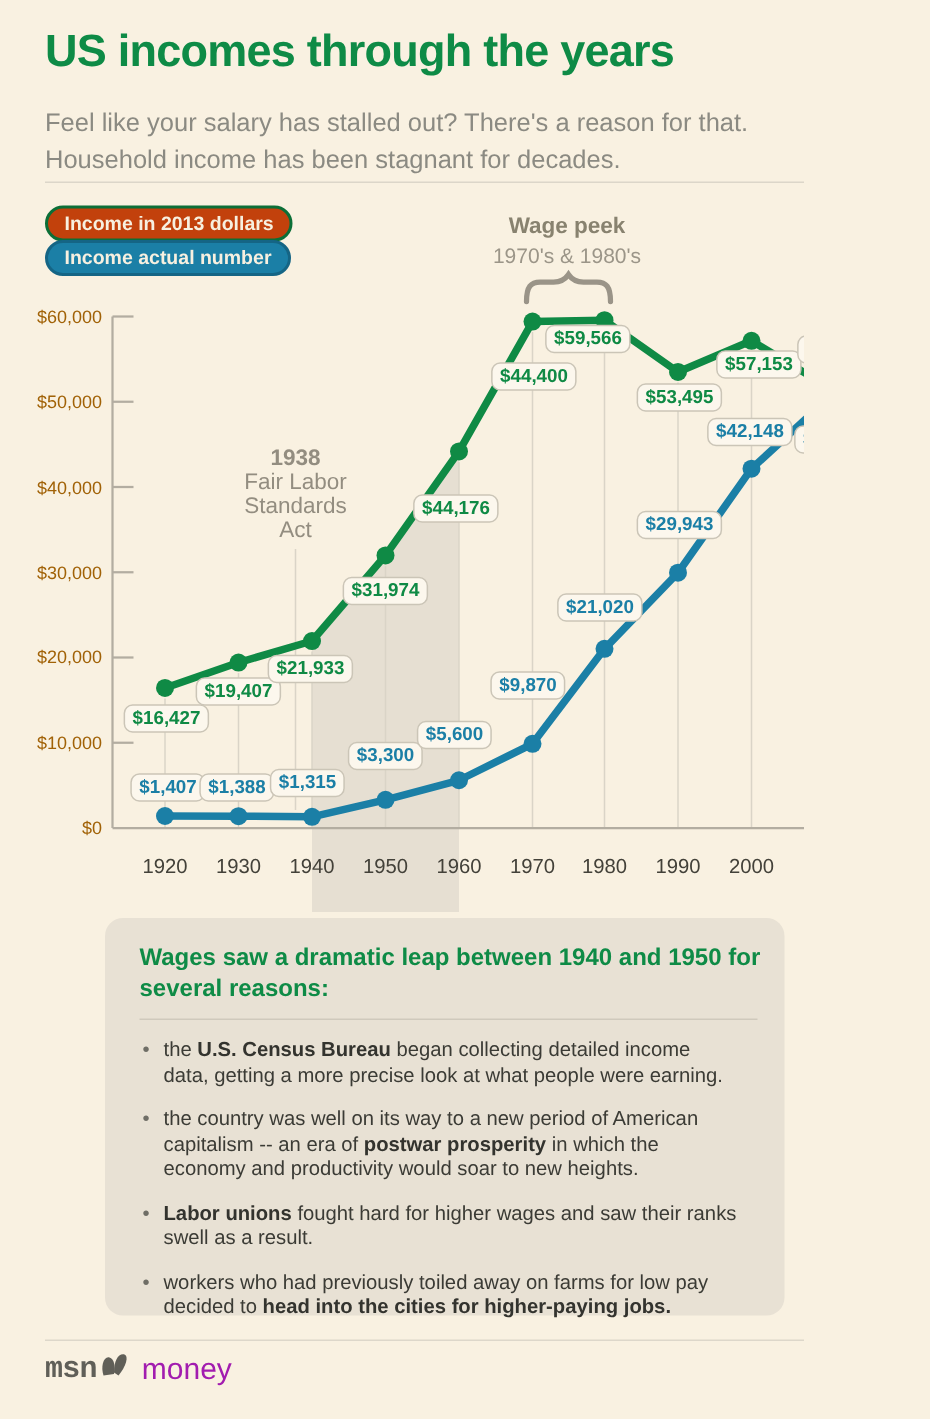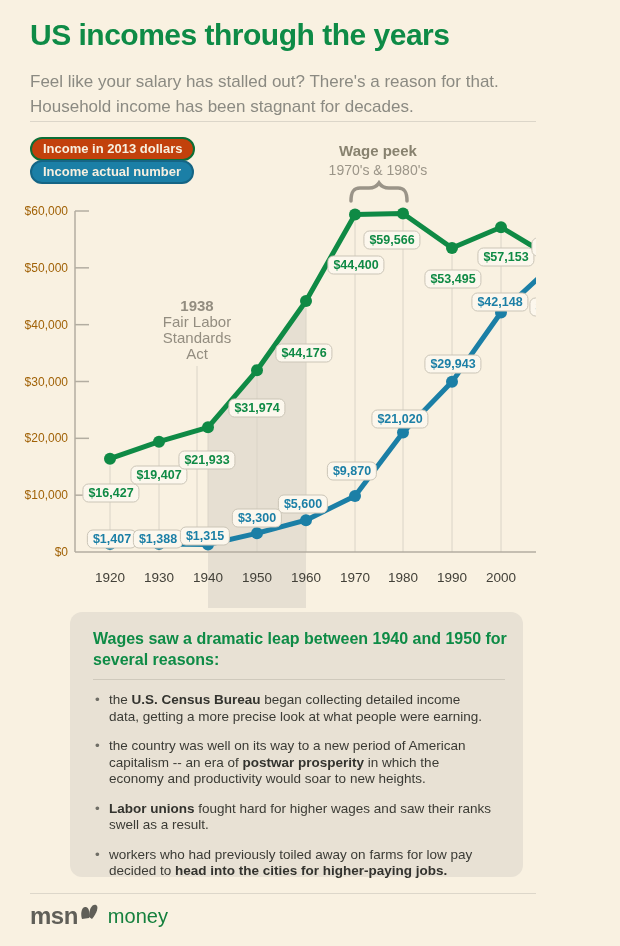--- a/index.html
+++ b/index.html
@@ -12,35 +12,35 @@
   .badge.blue{top:160px;background:#1b7fa6;border:2px solid #156585;}
   .wage-peek{position:absolute;left:308px;top:142px;width:140px;text-align:center;}
   .wage-peek .l1{font-size:15px;font-weight:bold;color:#88826f;}
   .wage-peek .l2{font-size:14px;color:#9b9588;margin-top:3px;}
   .fair-labor{position:absolute;left:147px;top:298px;width:100px;text-align:center;font-size:15px;line-height:16px;color:#938d80;}
   .fair-labor .b{font-weight:bold;}
   svg.chart{position:absolute;left:0;top:0;}
   #labels{position:absolute;left:0;top:0;width:620px;height:946px;pointer-events:none;}
   .ytick{position:absolute;width:48px;text-align:right;font-size:12px;color:#a16207;transform:translateY(-50%);}
   .xtick{position:absolute;top:570px;font-size:13.5px;color:#434139;transform:translateX(-50%);}
-  .callout{position:absolute;font-size:12.5px;font-weight:bold;background:#fcf7ed;border:1px solid #cbc5b7;border-radius:6px;padding:1px 5px 2px;transform:translate(-50%,-50%);white-space:nowrap;margin-top:14px;}
+  .callout{position:absolute;font-size:12.5px;font-weight:bold;background:#fcf7ed;border:1px solid #cbc5b7;border-radius:6px;padding:1px 5px 2px;transform:translate(-50%,-50%);white-space:nowrap;}
   .callout.s0{color:#0f8a45;}
   .callout.s1{color:#1b7fa6;}
   .explainer{position:absolute;left:70px;top:612px;width:453px;height:265px;background:#e8e1d4;border-radius:12px;box-sizing:border-box;padding:16px 18px 0 23px;}
   .explainer h2{margin:0;font-size:16px;line-height:21px;color:#0e8b46;width:430px;}
   .explainer .xdiv{height:1px;background:#cfc9bc;margin-top:9px;width:412px;}
   .bullets{margin:12px 0 0;padding:0;list-style:none;}
   .bullets li{position:relative;padding-left:16px;margin-bottom:13px;font-size:13.5px;line-height:16.5px;color:#3b3b35;width:382px;}
   .bullets li::before{content:"\2022";position:absolute;left:2px;color:#6f6e66;}
   .bullets b{font-weight:bold;color:#33332e;}
   .ftr-divider{position:absolute;left:30px;top:893px;width:560px;height:1px;background:#ddd7ca;}
   .brand{position:absolute;left:30px;top:902px;display:flex;align-items:center;}
-  .brand .msn{font-size:24px;font-weight:bold;color:#605f58;letter-spacing:-0.5px;}
+  .brand .msn{font-size:20px;font-weight:bold;color:#605f58;letter-spacing:-0.5px;font-family:Liberation Mono, monospace;}
   .brand .bfly{margin-left:1px;transform:translateY(-4px);}
-  .brand .money{font-size:20px;color:#15803d;margin-left:9px;}
+  .brand .money{font-size:20px;color:#a21caf;margin-left:9px;}
 </style>
 </head>
 <body>
 
 <div class="page">
   <div class="title">US incomes through the years</div>
   <div class="subtitle">
     <div>Feel like your salary has stalled out? There's a reason for that.</div>
     <div>Household income has been stagnant for decades.</div>
   </div>

